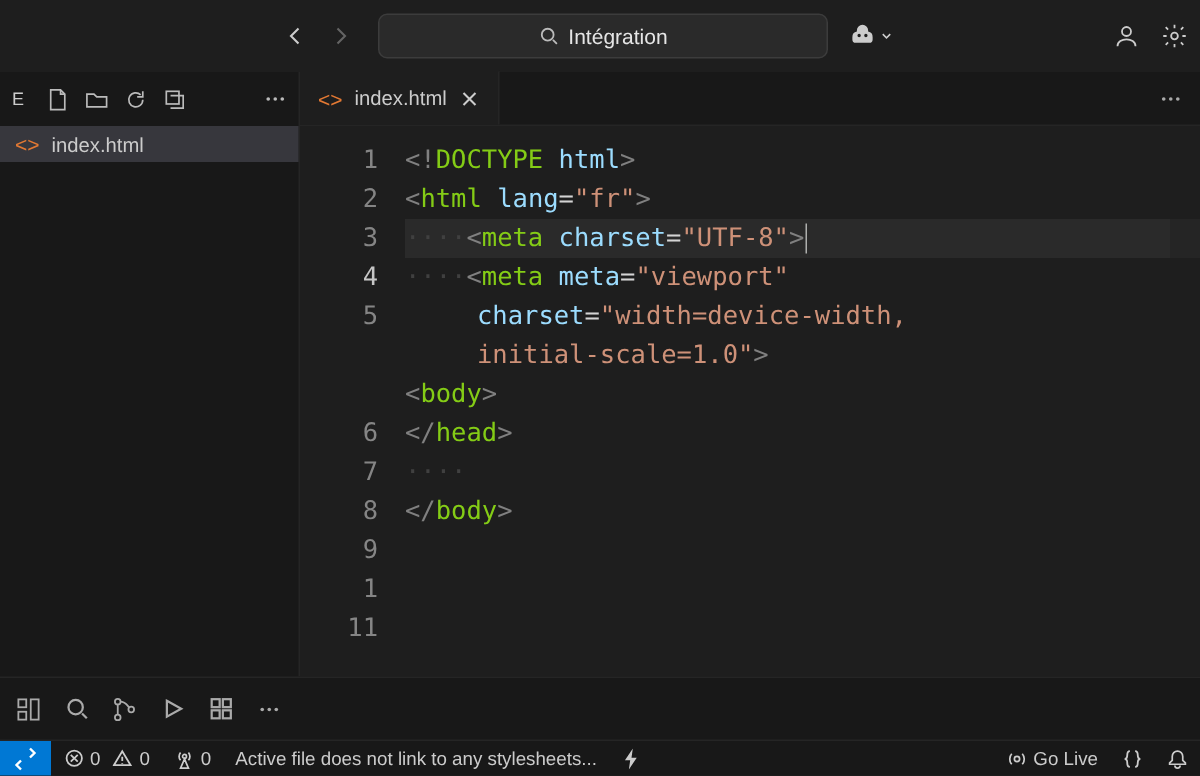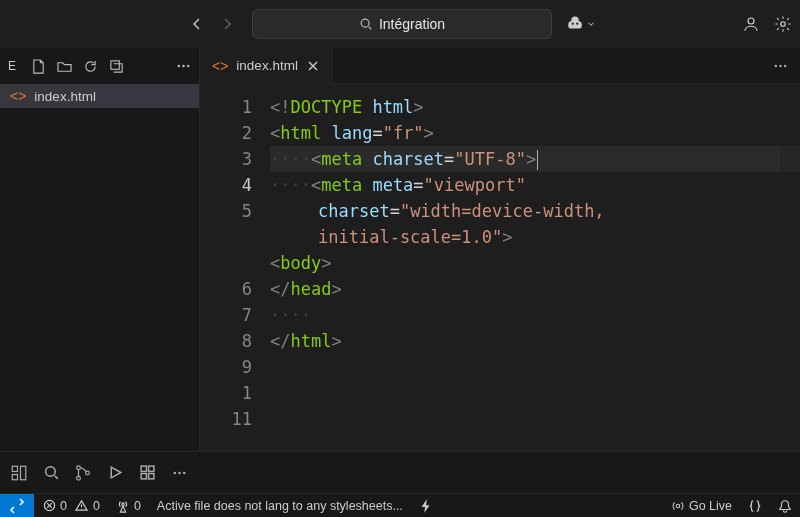--- a/index.html
+++ b/index.html
@@ -239,21 +239,21 @@
       <div class="code" id="code">
           <div class="code-line"><span class="pun">&lt;!</span><span class="kw">DOCTYPE</span><span class="txt"> </span><span class="attr">html</span><span class="pun">&gt;</span></div>
           <div class="code-line"><span class="pun">&lt;</span><span class="kw">html</span><span class="txt"> </span><span class="attr">lang</span><span class="txt">=</span><span class="str">"fr"</span><span class="pun">&gt;</span></div>
           <div class="code-line current"><span class="dots">····</span><span class="pun">&lt;</span><span class="kw">meta</span><span class="txt"> </span><span class="attr">charset</span><span class="txt">=</span><span class="str">"UTF-8"</span><span class="pun">&gt;</span><span class="cursor"></span></div>
           <div class="code-line"><span class="dots">····</span><span class="pun">&lt;</span><span class="kw">meta</span><span class="txt"> </span><span class="attr">meta</span><span class="txt">=</span><span class="str">"viewport"</span></div>
           <div class="code-wrap"><span class="attr">charset</span><span class="txt">=</span><span class="str">"width=device-width, </span></div>
           <div class="code-wrap"><span class="str">initial-scale=1.0"</span><span class="pun">&gt;</span></div>
           <div class="code-line"><span class="pun">&lt;</span><span class="kw">body</span><span class="pun">&gt;</span></div>
           <div class="code-line"><span class="pun">&lt;/</span><span class="kw">head</span><span class="pun">&gt;</span></div>
           <div class="code-line"><span class="dots">····</span></div>
-          <div class="code-line"><span class="pun">&lt;/</span><span class="kw">html</span><span class="pun">&gt;</span></div>
+          <div class="code-line"><span class="pun">&lt;/</span><span class="kw">body</span><span class="pun">&gt;</span></div>
         </div>
       <div class="minimap"></div>
     </div>
   </div>
 </div>
 
 <div class="panelbar">
   <span class="picon">
     <svg width="18" height="18" viewBox="0 0 24 24" stroke="#aaa" fill="none" stroke-width="1.6">
         <rect x="3" y="3" width="7" height="7"></rect>
@@ -322,21 +322,21 @@
   <div class="status-item">
     <span class="ic">
       <svg width="14" height="14" viewBox="0 0 16 16" stroke="#ccc" fill="none" stroke-width="1.3">
           <circle cx="8" cy="6" r="1.5"></circle>
           <path d="M5 3a5 5 0 000 6M11 3a5 5 0 010 6M8 8l-3 7h6z"></path>
         </svg>
     </span>
     <span>0</span>
   </div>
   <div class="status-item">
-    <span>Active file does not lang to any stylesheets...</span>
+    <span>Active file does not link to any stylesheets...</span>
   </div>
   <div class="status-item">
     <span class="ic">
       <svg width="12" height="14" viewBox="0 0 12 16" fill="#ccc">
           <path d="M7 0L1 9h4l-1 7 6-9H6z"></path>
         </svg>
     </span>
   </div>
   <div class="spacer"></div>
   <div class="status-item">

